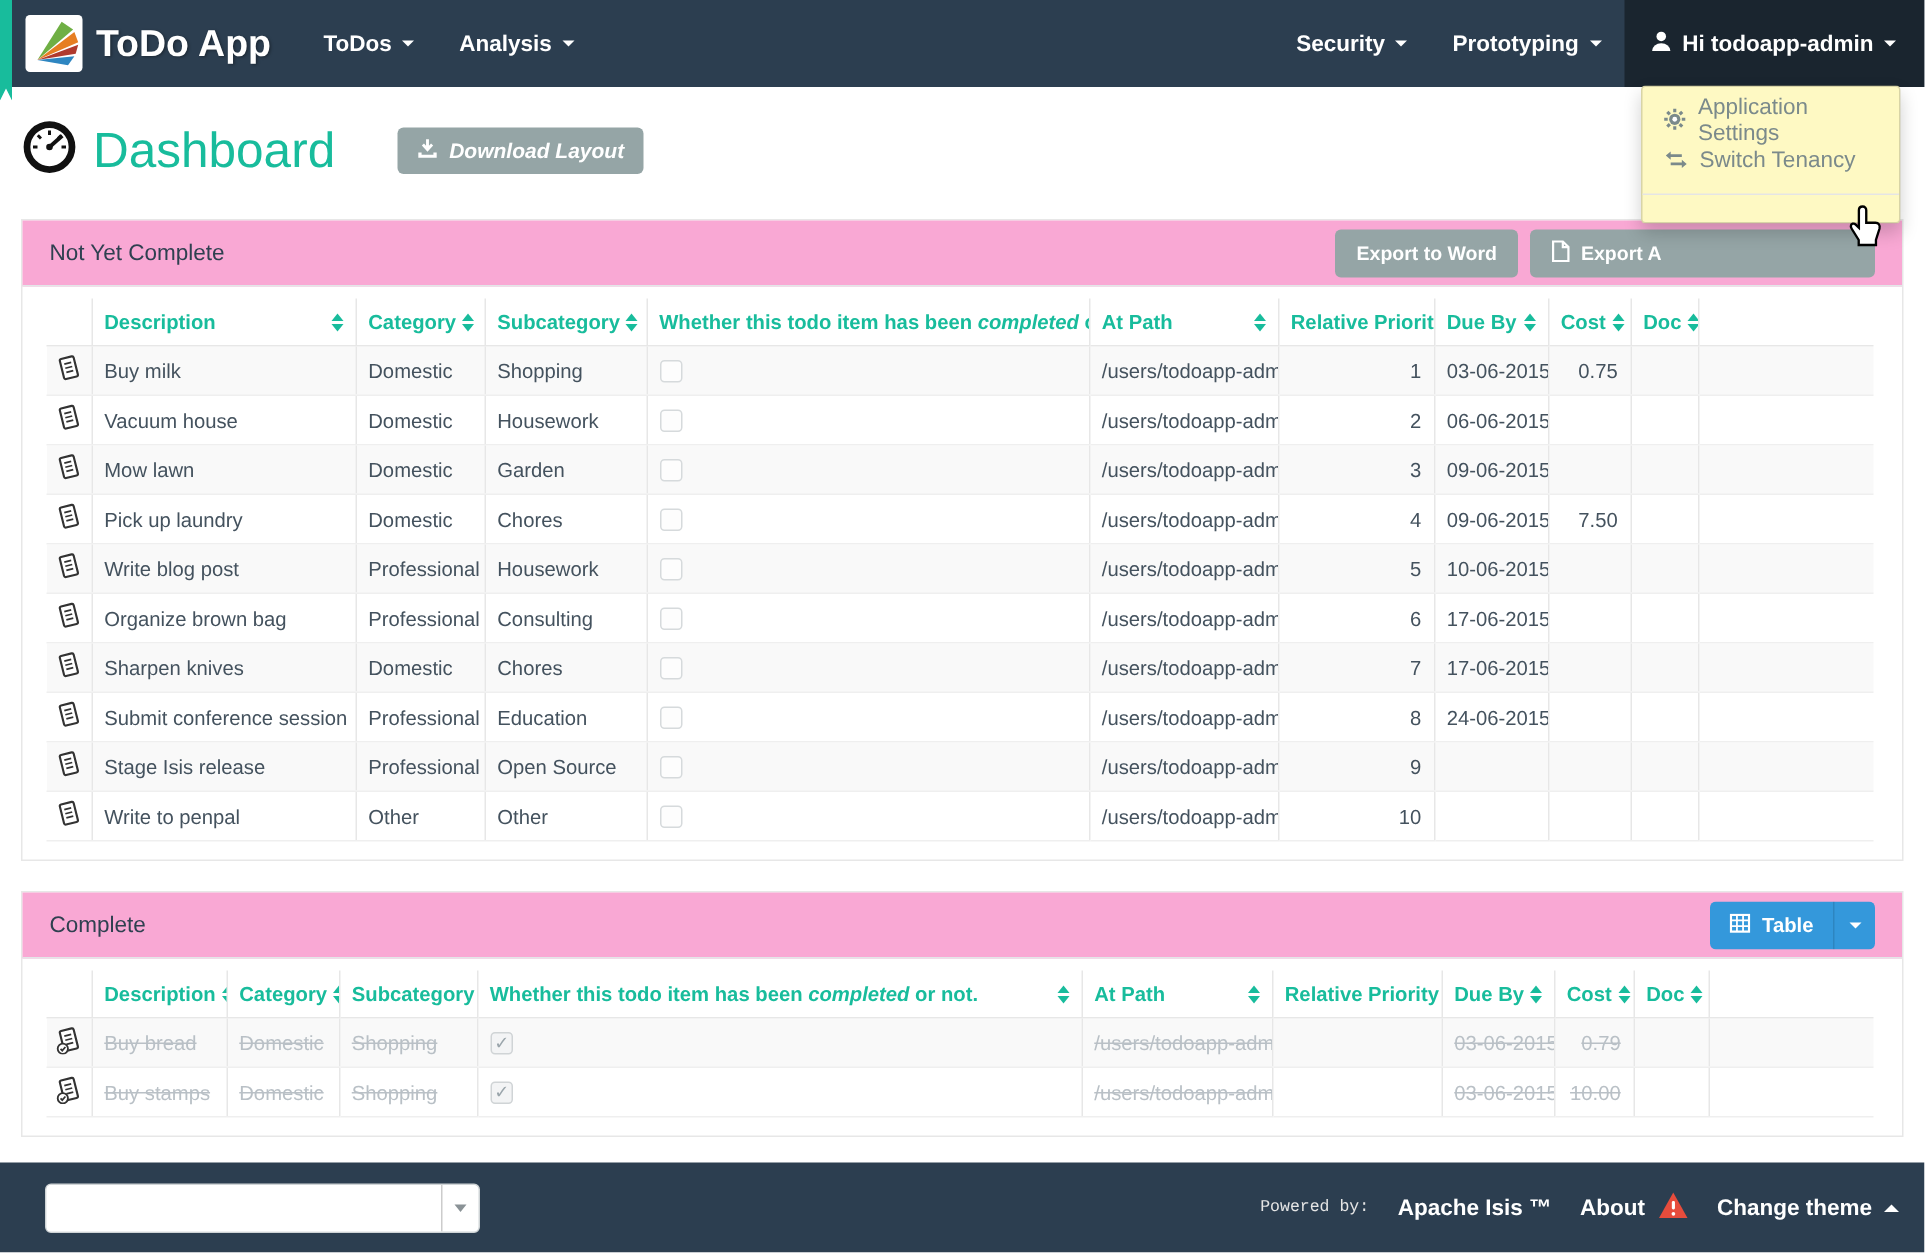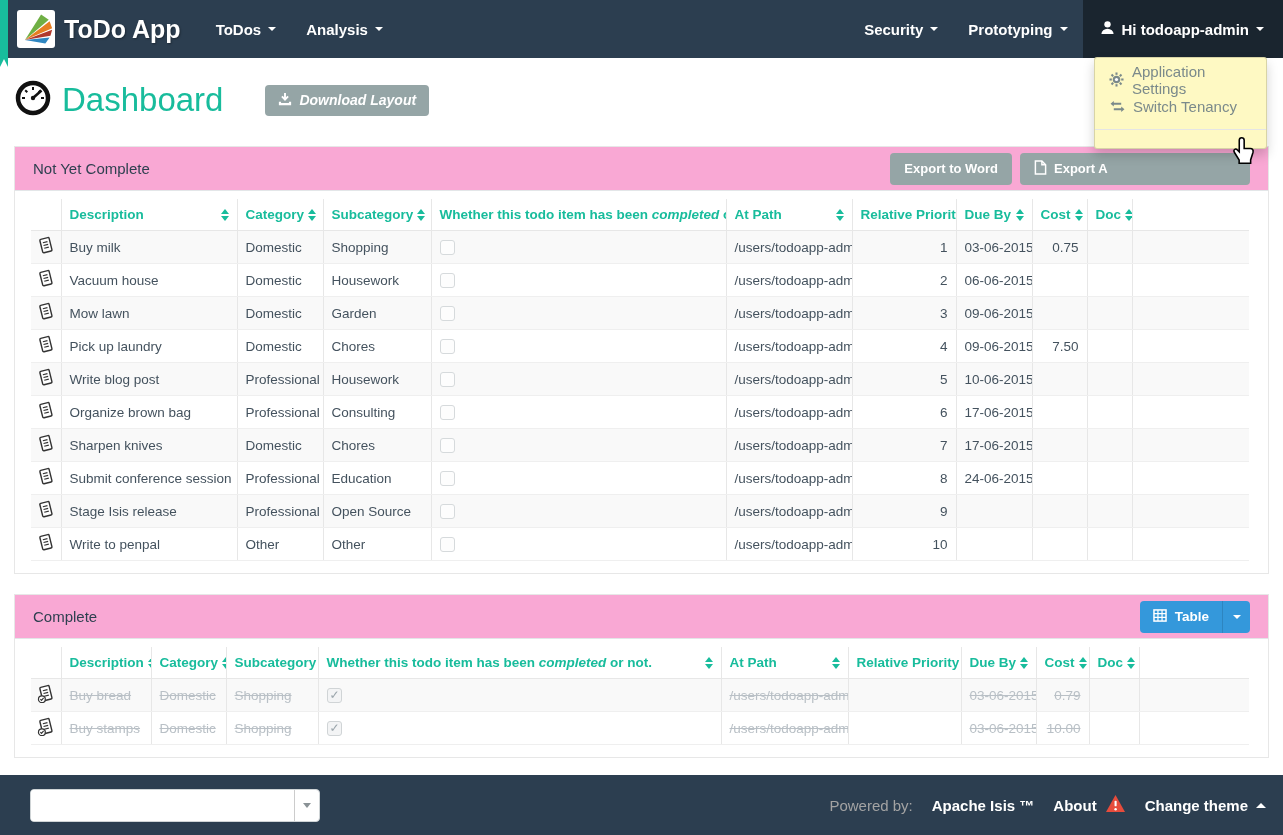--- a/index.html
+++ b/index.html
@@ -97,21 +97,21 @@
     padding:0 17px 0 30px; flex:0 0 auto; }
   .combobox { width:290px; height:33px; background:#fff; border:1px solid #cfd4d6; border-radius:4px;
     display:flex; align-items:stretch; overflow:hidden; }
   .combobox input { flex:1; border:none; outline:none; padding:0 8px; font-size:14px;
     font-family:"Liberation Sans",sans-serif; }
   .combobox .cb-arrow { width:25px; border-left:1px solid #ccc; display:flex; align-items:center;
     justify-content:center; cursor:pointer; }
   .combobox .cb-arrow i { width:0; height:0; border-left:4px solid transparent;
     border-right:4px solid transparent; border-top:5px solid #8a9296; }
   .footer-right { margin-left:auto; display:flex; align-items:center; gap:19px; }
-  .muted { color:#a3a3a3; font-size:15px; }
+  .muted { color:#e5e5e5; font-size:11px;font-family:Liberation Mono, monospace; }
   .footer-link { color:#fff; font-size:15px; font-weight:700; display:flex; align-items:center;
     gap:8px; cursor:pointer; }
 
   
   .cursor { position:absolute; left:1232px; top:136px; z-index:200; pointer-events:none; }
 </style>
 </head>
 <body>
 
 <div class="navbar">

